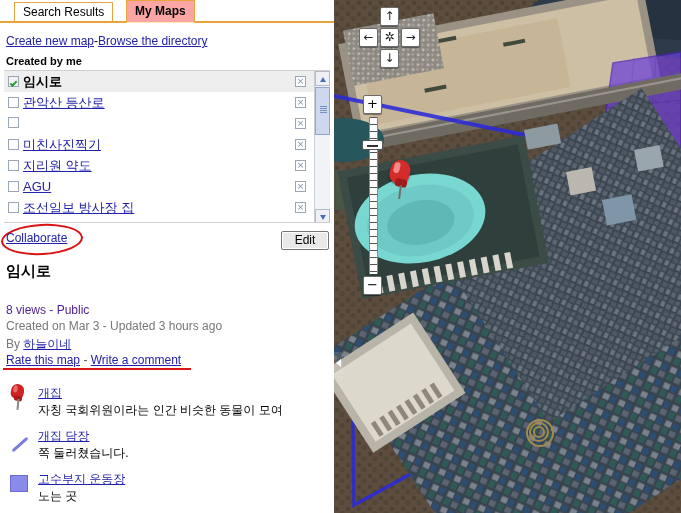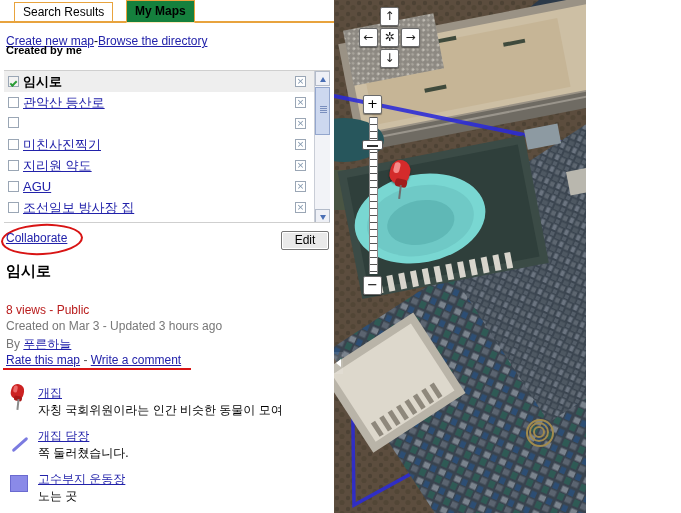--- a/index.html
+++ b/index.html
@@ -3,48 +3,48 @@
 <meta charset="utf-8">
 <style>
   html,body{margin:0;padding:0;}
   body{
     width:681px;height:513px;overflow:hidden;
     background:#ffffff;
     font-family:"Liberation Sans","DejaVu Sans",sans-serif;
     font-size:12px;color:#000;
     -webkit-font-smoothing:none;
   }
-  #app{position:relative;width:586px;height:513px;overflow:hidden;}
+  #app{position:relative;width:681px;height:513px;overflow:hidden;}
 
   
   #left{position:absolute;left:0;top:0;width:334px;height:513px;background:#fff;overflow:hidden;}
 
   
   #tabs{position:absolute;left:0;top:0;width:334px;height:23px;}
   #tabs:after{content:"";position:absolute;left:0;bottom:0;width:334px;height:2px;background:#e8a33d;}
   .tab{
     position:absolute;top:2px;height:19px;box-sizing:border-box;
     border:1px solid #e8a33d;border-bottom:none;
     background:#ffffff;color:#000;
     font-size:12px;line-height:18px;text-align:center;
     padding:0 8px;cursor:pointer;white-space:nowrap;
   }
   .tab.inactive{left:14px;}
   .tab.active{
     left:126px;top:0;height:23px;line-height:21px;
-    background:#15803d;font-weight:bold;z-index:3;
+    background:#fca5a5;font-weight:bold;z-index:3;
     border-bottom:1px solid #ffe8b8;
   }
 
   
   #toplinks{position:absolute;left:6px;top:34px;font-size:12px;white-space:nowrap;}
   #toplinks a{color:#2222aa;text-decoration:underline;cursor:pointer;}
   #toplinks .sep{color:#000;text-decoration:none;}
 
-  #createdby{position:absolute;left:6px;top:44px;font-size:11px;font-weight:bold;color:#000;}
+  #createdby{position:absolute;left:6px;top:55px;font-size:11px;font-weight:bold;color:#000;}
 
   
   #listbox{
     position:absolute;left:4px;top:70px;width:326px;height:153px;
     box-sizing:border-box;border:1px solid #cfcfcf;border-left:none;border-right:none;
     background:#fff;overflow:hidden;
   }
   #listinner{position:absolute;left:0;top:0;width:310px;}
   .maprow{
     position:relative;height:21px;line-height:21px;
@@ -91,21 +91,21 @@
   #editbtn{
     position:absolute;right:5px;top:231px;width:48px;height:19px;box-sizing:border-box;
     background:#e9e9e9;border:1px solid #777;border-radius:2px;
     font-size:12px;line-height:17px;text-align:center;color:#000;cursor:pointer;
     box-shadow:inset 0 0 0 1px #fff;
   }
 
   
   #mtitle{position:absolute;left:6px;top:262px;font-size:15px;font-weight:bold;color:#000;}
   #mdesc{position:absolute;left:6px;top:285px;font-size:13px;color:#000;}
-  #mviews{position:absolute;left:6px;top:303px;font-size:12px;color:#b91c1c;}
+  #mviews{position:absolute;left:6px;top:303px;font-size:12px;color:#4c1d95;}
   #mdates{position:absolute;left:6px;top:319px;font-size:12px;color:#777;}
   #mby{position:absolute;left:6px;top:336px;font-size:12px;color:#777;}
   #mby a{color:#2222aa;text-decoration:underline;cursor:pointer;}
   #mrate{position:absolute;left:6px;top:353px;font-size:12px;white-space:nowrap;}
   #mrate a{color:#2222aa;text-decoration:underline;cursor:pointer;}
   #mrate .sep{color:#555;}
   #redline{position:absolute;left:3px;top:368px;width:188px;height:2px;background:#d81414;}
 
   
   #features{position:absolute;left:0;top:382px;width:334px;}
@@ -203,21 +203,21 @@
       </div>
     </div>
 
     <div id="collabring"></div>
     <a id="collab">Collaborate</a>
     <div id="editbtn">Edit</div>
 
     <div id="mtitle">임시로</div>
     <div id="mviews">8 views - Public</div>
     <div id="mdates">Created on Mar 3 - Updated 3 hours ago</div>
-    <div id="mby"><span>By </span><a>푸른하늘</a></div>
+    <div id="mby"><span>By </span><a>하늘이네</a></div>
     <div id="mrate"><a>Rate this map</a><span class="sep"> - </span><a>Write a comment</a></div>
     <div id="redline"></div>
 
     <div id="features">
         <div class="feat">
           <span class="ficon">
             <span class="pin-head"></span>
             <span class="pin-neck"></span>
             <span class="pin-needle"></span>
           </span>

